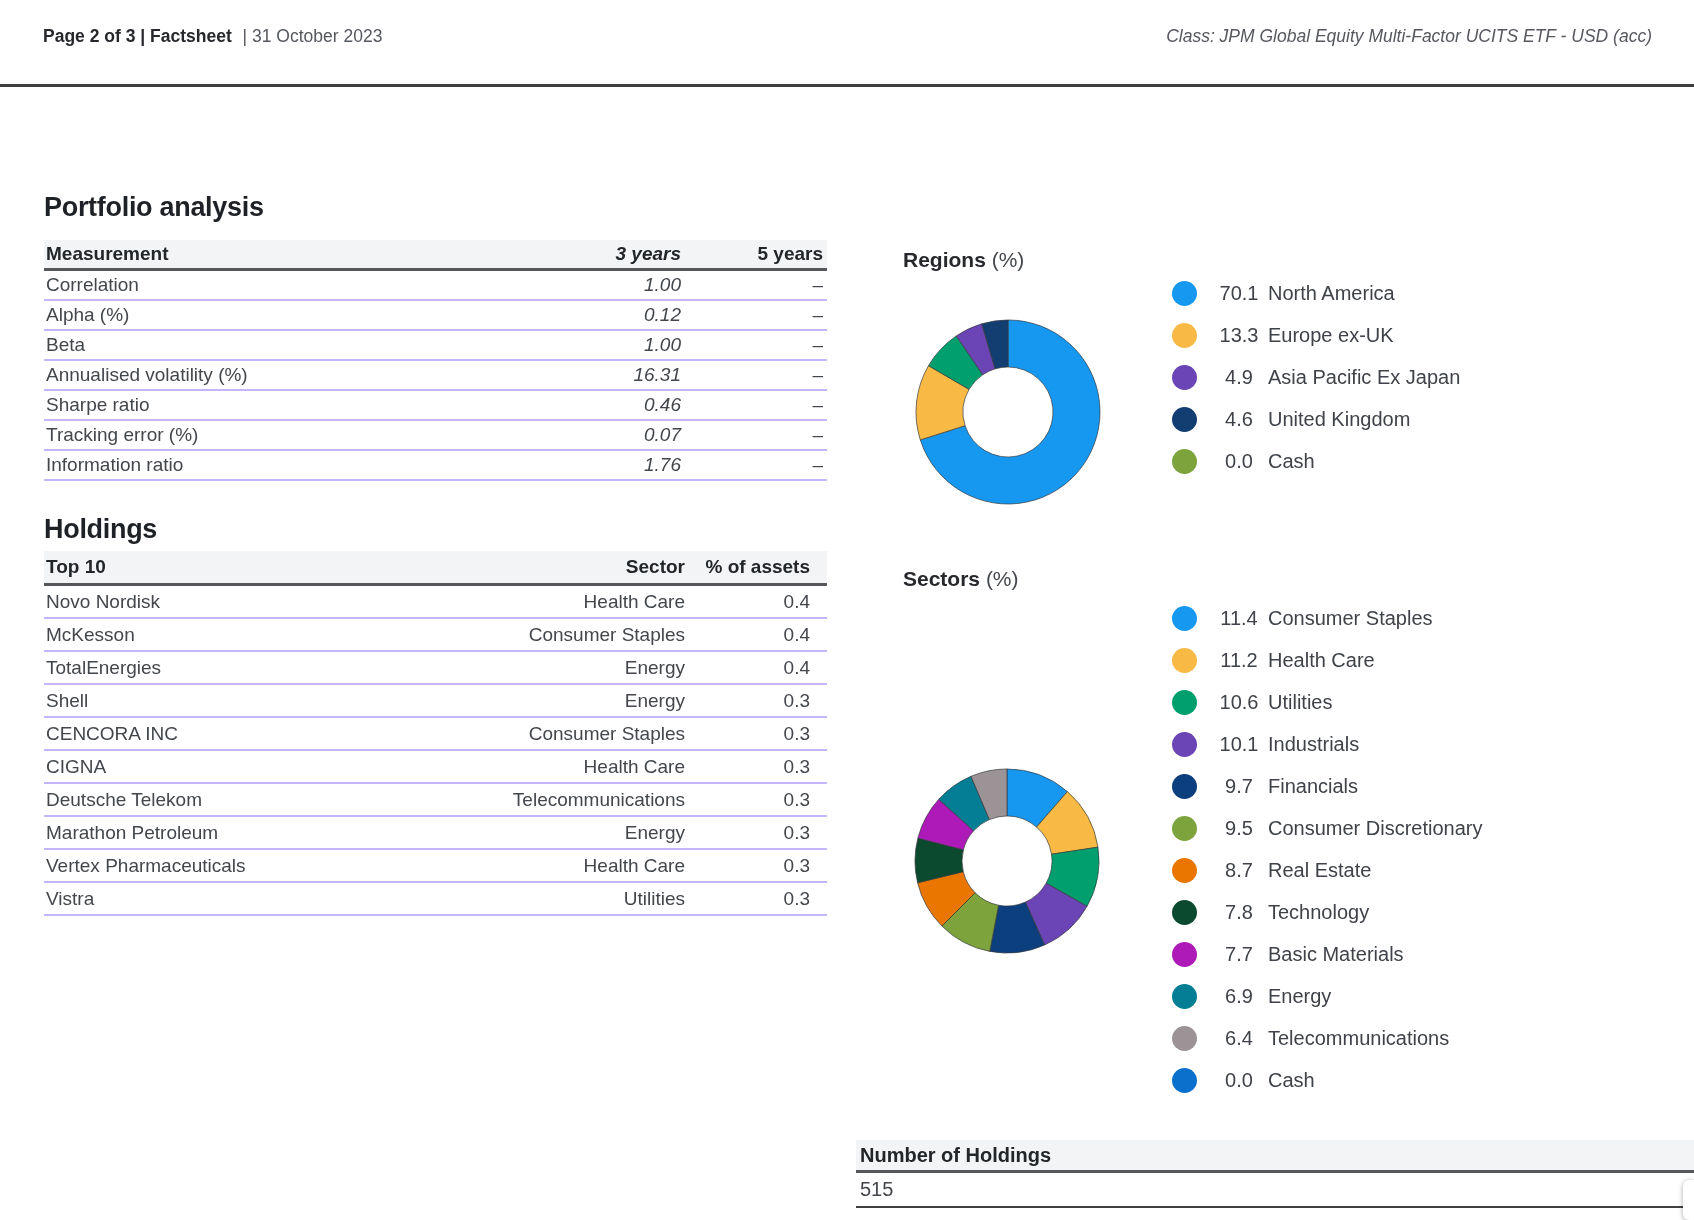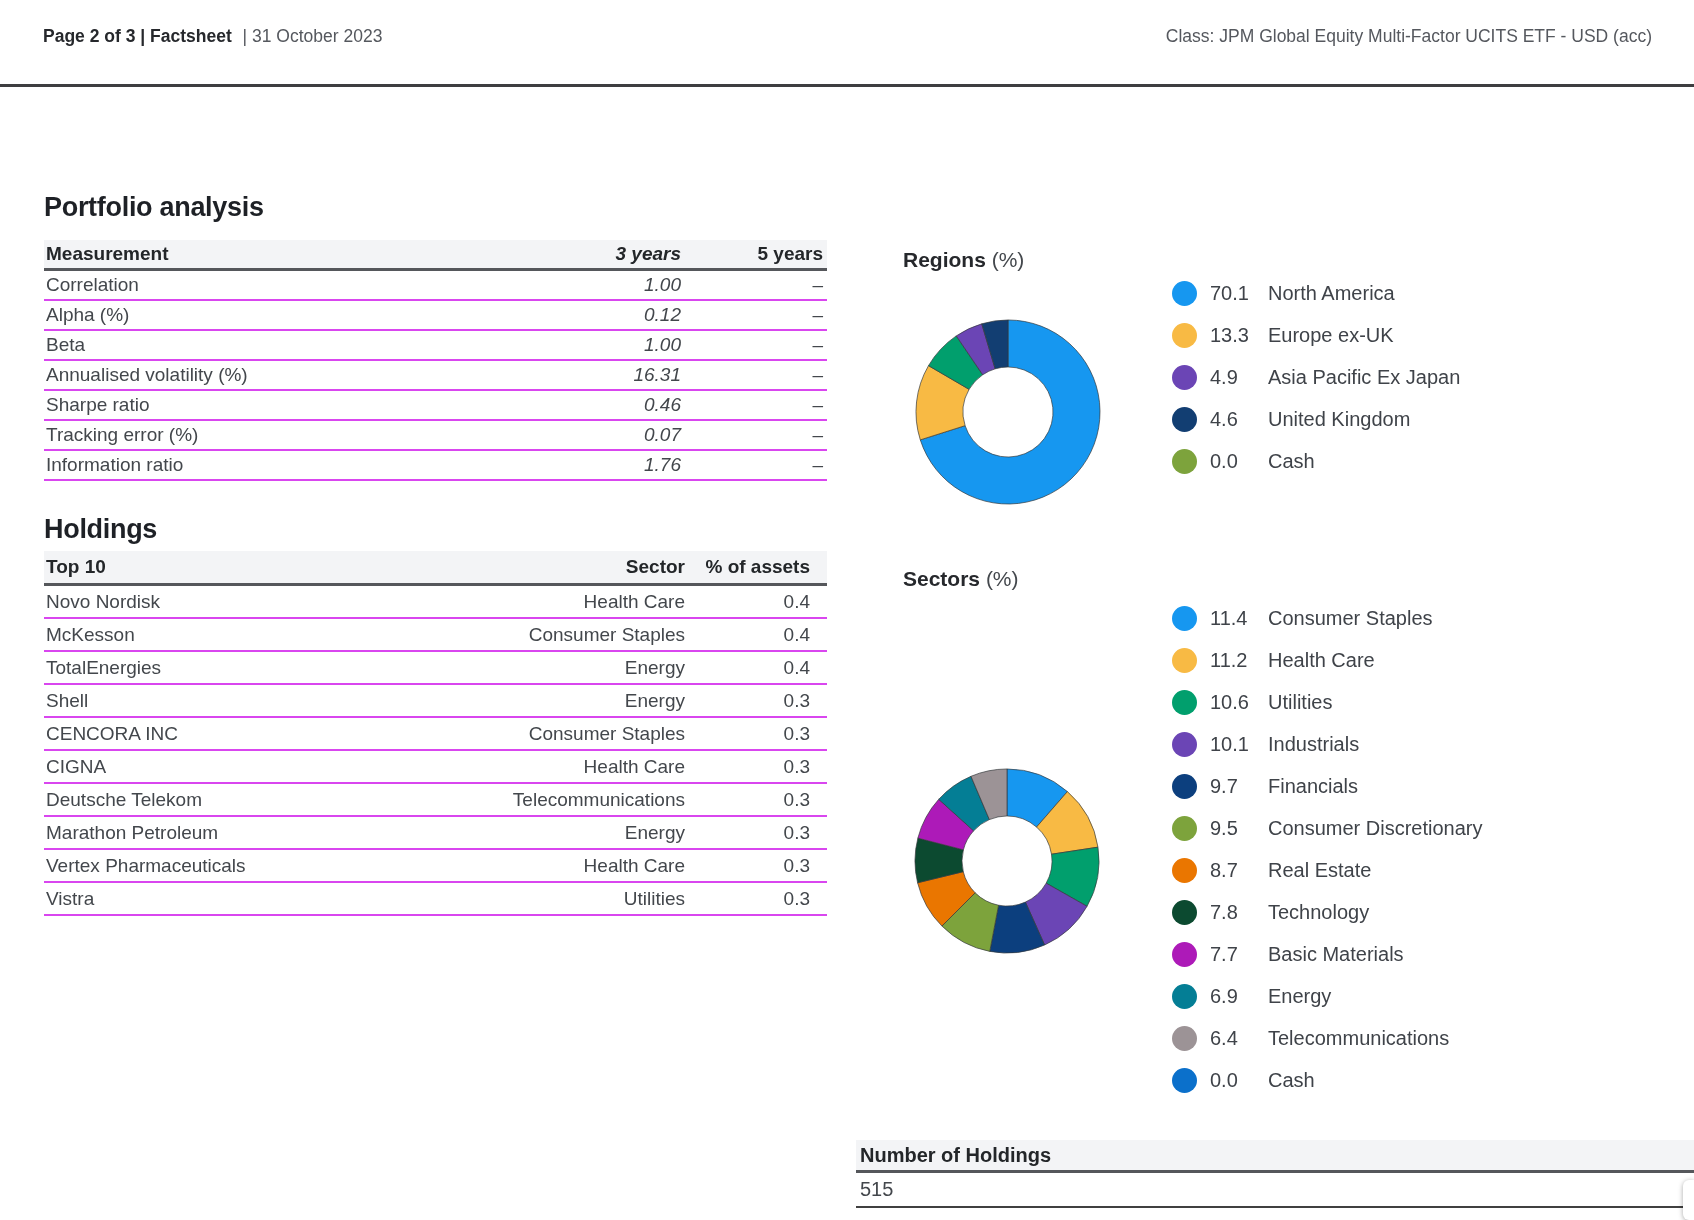--- a/index.html
+++ b/index.html
@@ -3,49 +3,49 @@
 <meta charset="utf-8">
 <style>
   html,body{margin:0;padding:0;background:#fff;}
   .page{position:relative;width:1694px;height:1220px;background:#ffffff;overflow:hidden;
         font-family:"Liberation Sans", sans-serif;color:#43474c;}
 
   
   .hdr{position:absolute;left:43px;right:42px;top:26px;display:flex;justify-content:space-between;align-items:baseline;font-size:17.5px;}
   .hdr .b{font-weight:bold;color:#26282c;}
   .hdr .lite{color:#55585e;margin-left:6px;}
-  .hdr-right{color:#55585e;}
+  .hdr-right{color:#55585e;font-style:italic;}
   .rule{position:absolute;left:0;right:0;top:84px;height:3px;background:#3e3e40;}
 
   
   .sec-title{position:absolute;left:44px;font-size:27px;font-weight:bold;color:#1e2126;letter-spacing:-0.3px;}
 
   
   table{border-collapse:collapse;table-layout:fixed;}
   .ftable{position:absolute;left:44px;width:783px;font-size:19px;}
   .ftable th{background:#f3f4f6;font-weight:bold;color:#232629;text-align:left;border-bottom:3px solid #55575b;padding:3px 0 3px 2px;}
-  .ftable td{border-bottom:2px solid #d946ef;padding:3px 0 3px 2px;color:#43474c;}
+  .ftable td{border-bottom:2px solid #c4b5fd;padding:3px 0 3px 2px;color:#43474c;}
   #pa-table{top:240px;}
   #pa-table th:nth-child(2),#pa-table td:nth-child(2){width:170px;text-align:right;font-style:italic;}
   #pa-table th:nth-child(3),#pa-table td:nth-child(3){width:140px;text-align:right;padding-right:4px;}
   #pa-table td{height:22px;}
   #hd-table{top:551px;}
   #hd-table th:nth-child(1),#hd-table td:nth-child(1){width:437px;}
   #hd-table th:nth-child(2),#hd-table td:nth-child(2){width:200px;text-align:right;}
   #hd-table th:nth-child(3),#hd-table td:nth-child(3){text-align:right;padding-right:17px;}
   #hd-table th{padding-top:5px;padding-bottom:5px;}
   #hd-table td{height:25px;}
 
   
   .chart-title{position:absolute;left:903px;font-size:21px;color:#26282c;}
   .chart-title .b{font-weight:bold;}
   .chart-title .lite{font-weight:normal;color:#44484d;}
   .donut{position:absolute;width:188px;height:188px;}
   .legend{position:absolute;left:1172px;font-size:20px;color:#3f4349;}
-  .legend-row{display:flex;align-items:center;height:42px;}
+  .legend-row{display:flex;align-items:center;height:42px;text-align:center;}
   .legend-swatch{width:25px;height:25px;border-radius:50%;flex:0 0 25px;}
   .legend-value{margin-left:13px;min-width:58px;}
   .legend-label{margin-left:0px;}
 
   
   .noh{position:absolute;left:856px;right:0;top:1140px;font-size:20px;}
   .noh-header{background:#f3f4f6;font-weight:bold;color:#232629;border-bottom:3px solid #55575b;padding:4px 0 4px 4px;height:22px;}
   .noh-value{padding:5px 0 5px 4px;color:#43474c;border-bottom:2px solid #404040;height:23px;}
 
   

